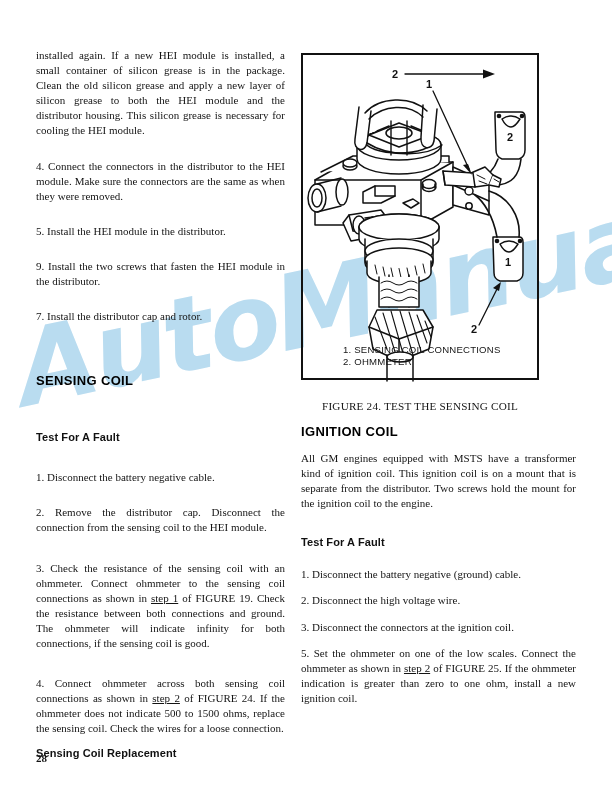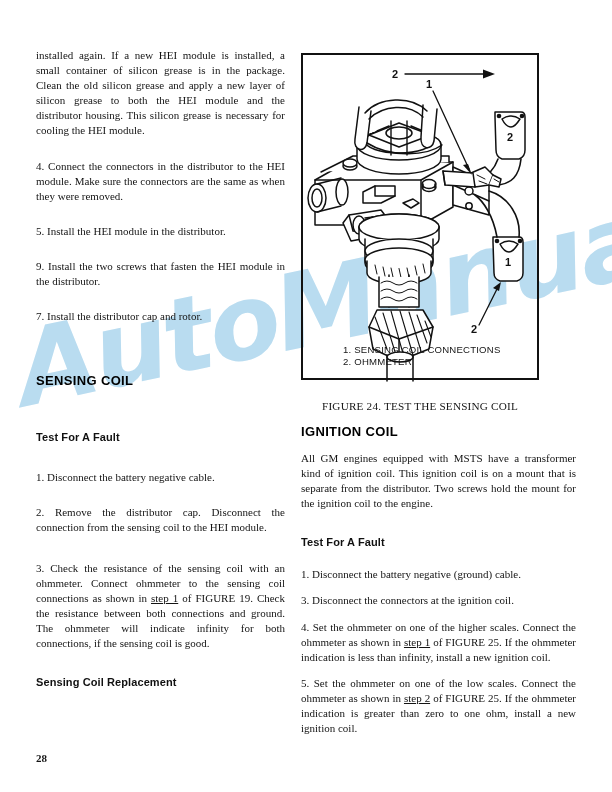--- a/index.html
+++ b/index.html
@@ -173,20 +173,21 @@
     <h3 class="sub">Test For A Fault</h3>
 
     <div class="sp-sub-after"></div>
 
     <p class="body gap">1. Disconnect the battery negative cable.</p>
 
     <p class="body gap2">2. Remove the distributor cap. Disconnect the connection from the sensing coil to the HEI module.</p>
 
     <p class="body gap2"><span>3. Check the resistance of the sensing coil with an ohmmeter. Connect ohmmeter to the sensing coil connections as shown in </span><span class="u">step 1</span><span> of FIGURE 19. Check the resistance between both connections and ground. The ohmmeter will indicate infinity for both connections, if the sensing coil is good.</span></p>
 
+    <p class="body tight"><span>4. Connect ohmmeter across both sensing coil connections as shown in </span><span class="u">step 2</span><span> of FIGURE 24. If the ohmmeter does not indicate 500 to 1500 ohms, replace the sensing coil. Check the wires for a loose connection.</span></p>
 
     <h3 class="sub">Sensing Coil Replacement</h3>
 
     <div class="sp-sub-after"></div>
 
   </div>
 
   <div class="page-num">28</div>
 
   <div class="figure-box">
@@ -332,21 +333,21 @@
     <div style="height:12px"></div>
 
     <p class="body gap2">All GM engines equipped with MSTS have a transformer kind of ignition coil. This ignition coil is on a mount that is separate from the distributor. Two screws hold the mount for the ignition coil to the engine.</p>
 
     <h3 class="sub">Test For A Fault</h3>
 
     <div style="height:19px"></div>
 
     <p class="body tight">1. Disconnect the battery negative (ground) cable.</p>
 
+    <p class="body tight">2. Disconnect the high voltage wire.</p>
 
     <p class="body tight">3. Disconnect the connectors at the ignition coil.</p>
 
-    <p class="body tight"><span>4. Set the ohmmeter on one of the higher scales. Connect the ohmmeter as shown in </span><span class="u">step 1</span><span> of FIGURE 25. If the ohmmeter indication is less than infinity, install a new ignition coil.</span></p>
 
     <p class="body last"><span>5. Set the ohmmeter on one of the low scales. Connect the ohmmeter as shown in </span><span class="u">step 2</span><span> of FIGURE 25. If the ohmmeter indication is greater than zero to one ohm, install a new ignition coil.</span></p>
   </div>
 
 </div>
 
 </body></html>

